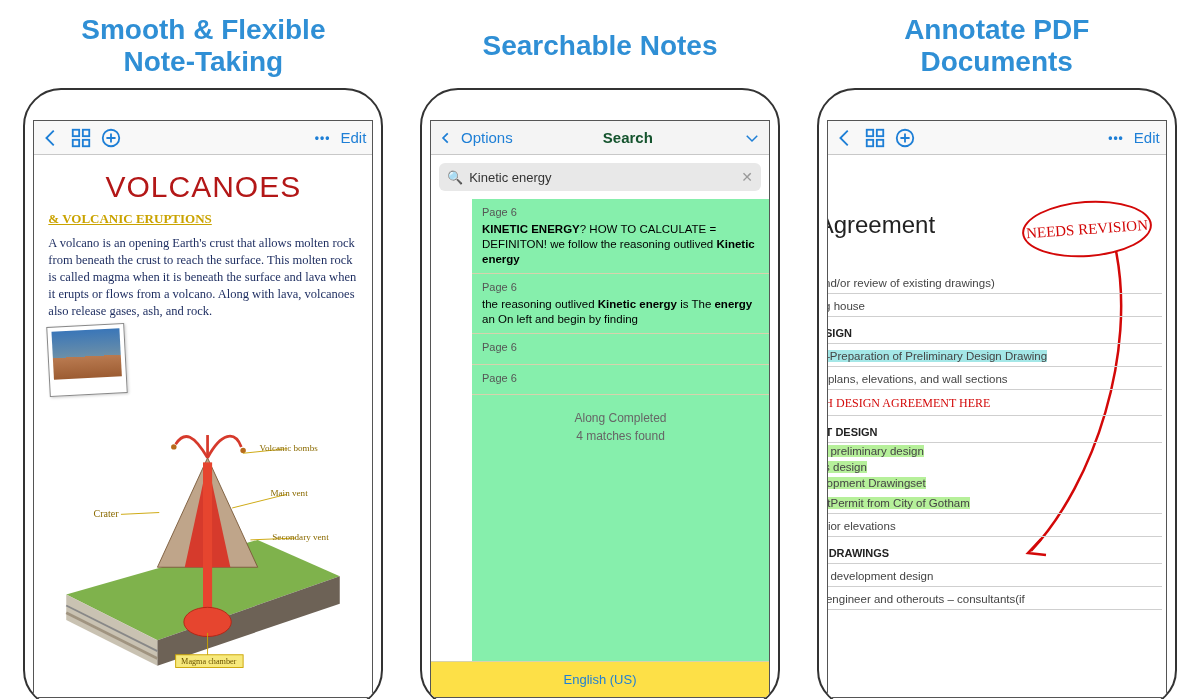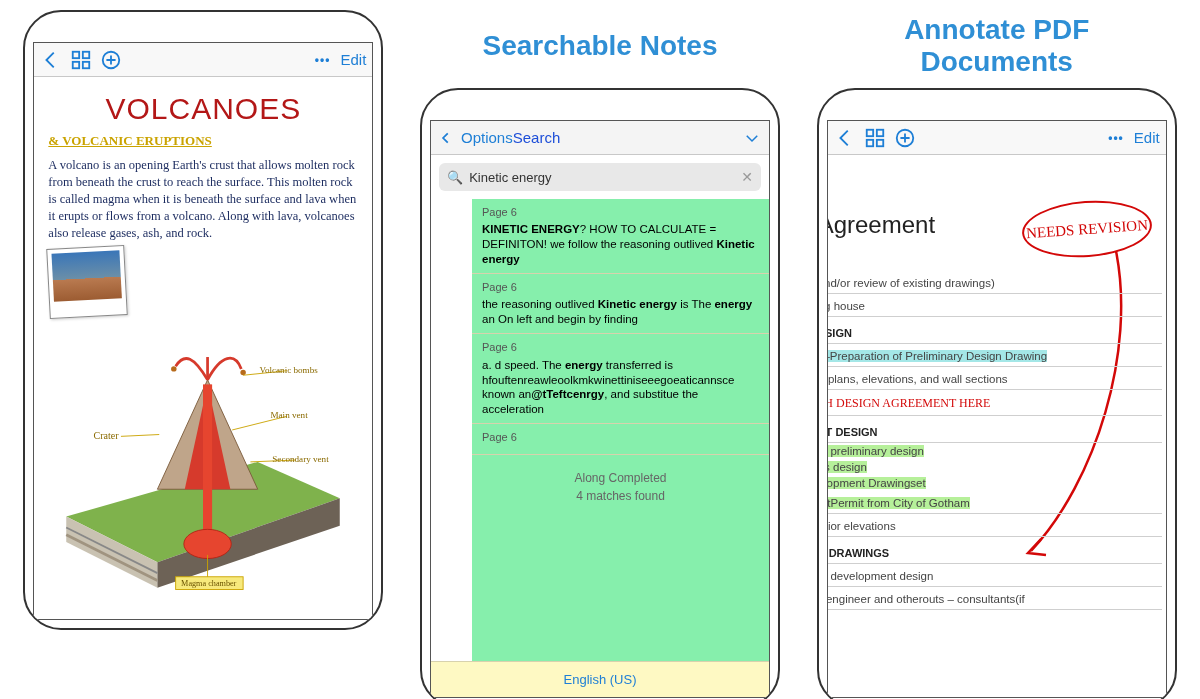--- a/index.html
+++ b/index.html
@@ -120,42 +120,42 @@
   
   .nav2 {
     height: 34px;
     background:#f4f4f4;
     border-bottom:1px solid #c8c8c8;
     display:flex; align-items:center;
     padding:0 8px;
     color:#1e7fd6;
     font-size:15px;
   }
-  .nav2 .title { flex:1; color:#1d4ed8; font-weight:400; }
+  .nav2 .title { flex:1; text-align:center; color:#14532d; font-weight:700; }
   .searchbar {
     margin:8px; height:28px;
     background:#e8e8e8; border-radius:6px;
     display:flex; align-items:center; padding:0 8px;
     font-size:13px; color:#333;
   }
   .searchbar .mag { color:#888; margin-right:6px; }
   .searchbar .val { flex:1; }
   .searchbar .clear { color:#999; font-size:14px; }
   .results { flex:1; background:#86efac; overflow:hidden; font-size:11.5px;margin-left:41px; }
   .result {
     border-bottom:1px solid #d8d2ad;
     padding:6px 10px;
     line-height:1.3;
   }
   .result .pg { color:#555; font-size:11px; margin-bottom:3px; }
   .result b { font-weight:700; }
   .done { text-align:center; color:#666; font-size:12px; padding:14px 0; line-height:1.5; }
   .lang-footer {
     text-align:center; font-size:13px; color:#1e7fd6;
-    padding:10px 0; background:#fef9c3; border-top:1px solid #d8d2ad;
+    padding:10px 0; background:#fde047; border-top:1px solid #d8d2ad;
   }
   
   .pdf-body { flex:1; position:relative; padding:10px 0 0 0; overflow:hidden; font-size:11.5px; }
   .pdf-body .clip {
     position:absolute; left:-10px; top:40px; right:4px; bottom:0;
   }
   .pdf-title {
     font-size:24px; font-weight:400; color:#222;
     padding: 16px 0 6px 0;
   }
@@ -178,20 +178,22 @@
     position:absolute; right:30px; top:96px; width:120px; height:310px;
     pointer-events:none;
   }
 </style>
 </head>
 <body>
 
 <div class="stage">
 
   <div class="col">
+    <div class="headline">Smooth &amp; Flexible
+Note-Taking</div>
     <div class="phone">
       <div class="screen">
         <div class="nav1">
           <div class="left">
             <span class="icon">
               <svg viewBox="0 0 24 24">
                   <polyline points="15 4 7 12 15 20"></polyline>
                 </svg>
             </span>
             <span class="icon">
@@ -287,21 +289,20 @@
           <div class="result">
             <div class="pg">Page 6</div>
             <div><b>KINETIC ENERGY</b>? HOW TO CALCULATE = DEFINITON! we follow the reasoning outlived <b>Kinetic energy</b></div>
           </div>
           <div class="result">
             <div class="pg">Page 6</div>
             <div>the reasoning outlived <b>Kinetic energy</b> is The <b>energy</b> an On left and begin by finding</div>
           </div>
           <div class="result">
             <div class="pg">Page 6</div>
-            <div>a. d speed. The <b>energy</b> transferred is hfouftenreawleoolkmkwinettiniseeegoeaticannsce known an<b>@tTeftcenrgy</b>, and substitue the acceleration</div>
           </div>
           <div class="result">
             <div class="pg">Page 6</div>
           </div>
           <div class="done">
             <div>Along Completed</div>
             <div>4 matches found</div>
           </div>
         </div>
         <div class="lang-footer">English (US)</div>

